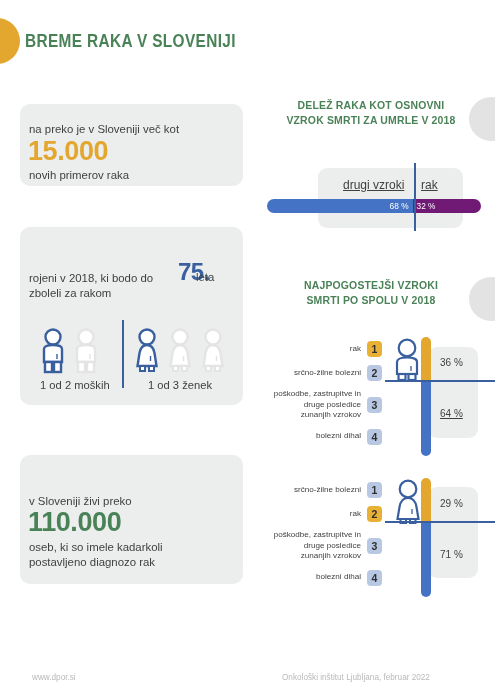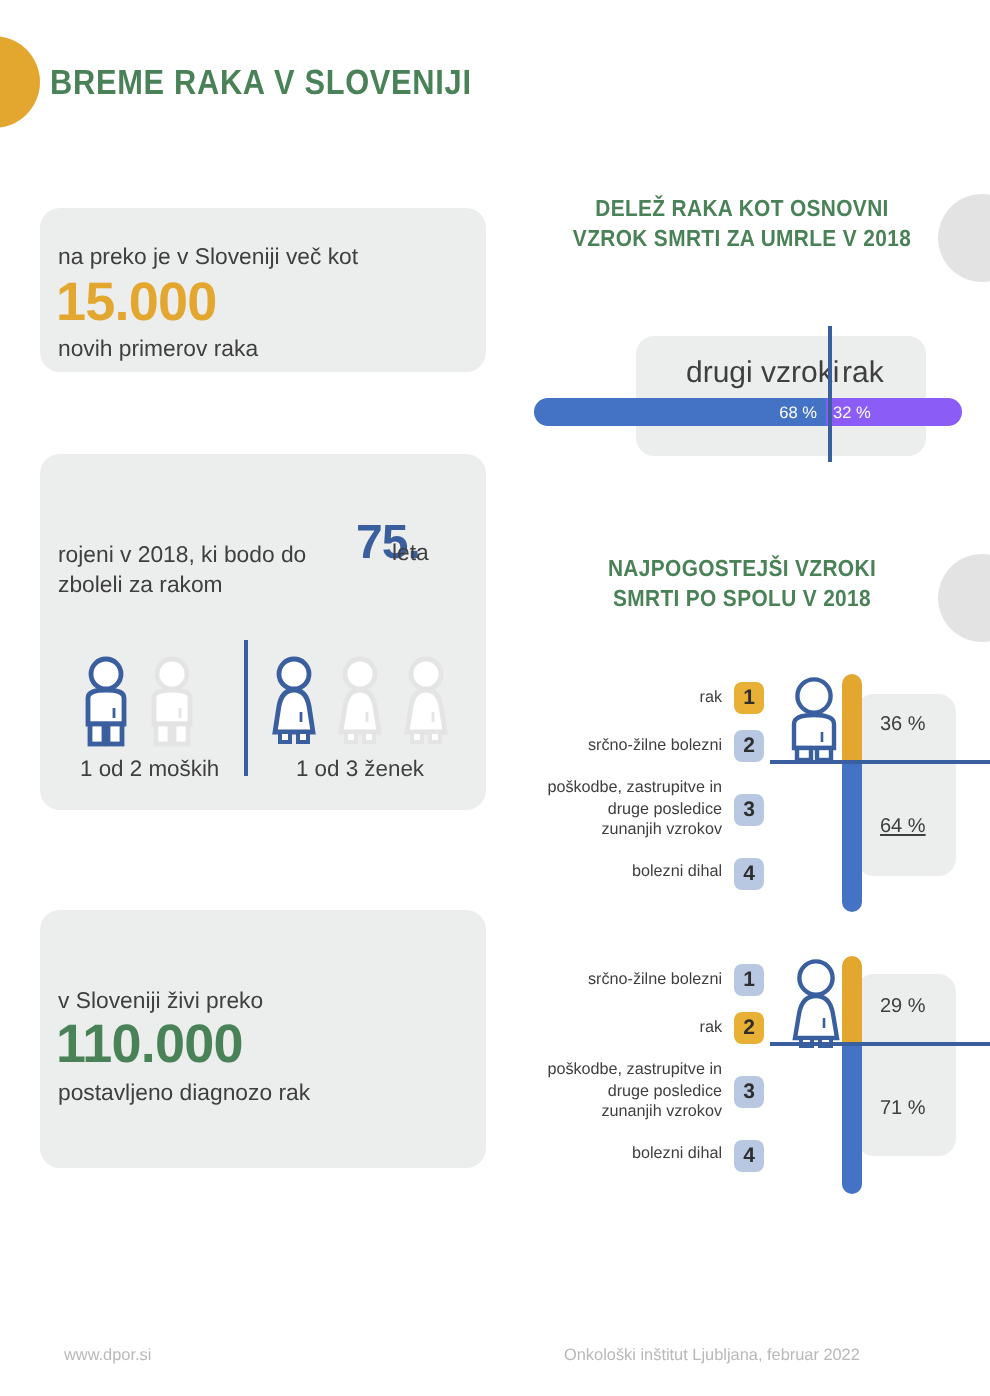--- a/index.html
+++ b/index.html
@@ -163,29 +163,30 @@
     height: 100%;
     padding-left: 25px;
   }
   .bar-seg.other {
     background: #4472c4;
     justify-content: flex-end;
     padding-right: 4px;
     box-sizing: border-box;
   }
   .bar-seg.cancer {
-    background: #8b5cf6;
+    background: #701a75;
     justify-content: flex-start;
     padding-left: 4px;
     box-sizing: border-box;
   }
   .bar-label {
     position: absolute;
-    font-size: 15px;
+    font-size: 12px;
     color: #3f3f3f;
+    text-decoration: underline;
   }
   #label-other { left: 343px; top: 178px; }
   #label-cancer { left: 421px; top: 178px; }
   #share-axis {
     position: absolute;
     left: 414px; top: 163px;
     width: 2px; height: 68px;
     background: #3a5f9e;
   }
 
@@ -341,20 +342,21 @@
       <line x1="16.5" y1="28" x2="16.5" y2="33" stroke="#e4e4e4" stroke-width="1.4"></line>
     </svg>
   </div>
   <div class="ratio-caption">1 od 3 ženek</div>
 </div>
 
 <div class="card" id="card-living"></div>
 <div class="card-text" id="living-lead">v Sloveniji živi preko</div>
 <div class="card-text big-num green-num" id="living-number">110.000</div>
 <div class="card-text" id="living-trail">
+  <div>oseb, ki so imele kadarkoli</div>
   <div>postavljeno diagnozo rak</div>
 </div>
 
 <div class="section-title" id="title-share">
   <div>DELEŽ RAKA KOT OSNOVNI</div>
   <div>VZROK SMRTI ZA UMRLE V 2018</div>
 </div>
 
 <div id="share-panel"></div>
 <div class="bar-label" id="label-other">drugi vzroki</div>

